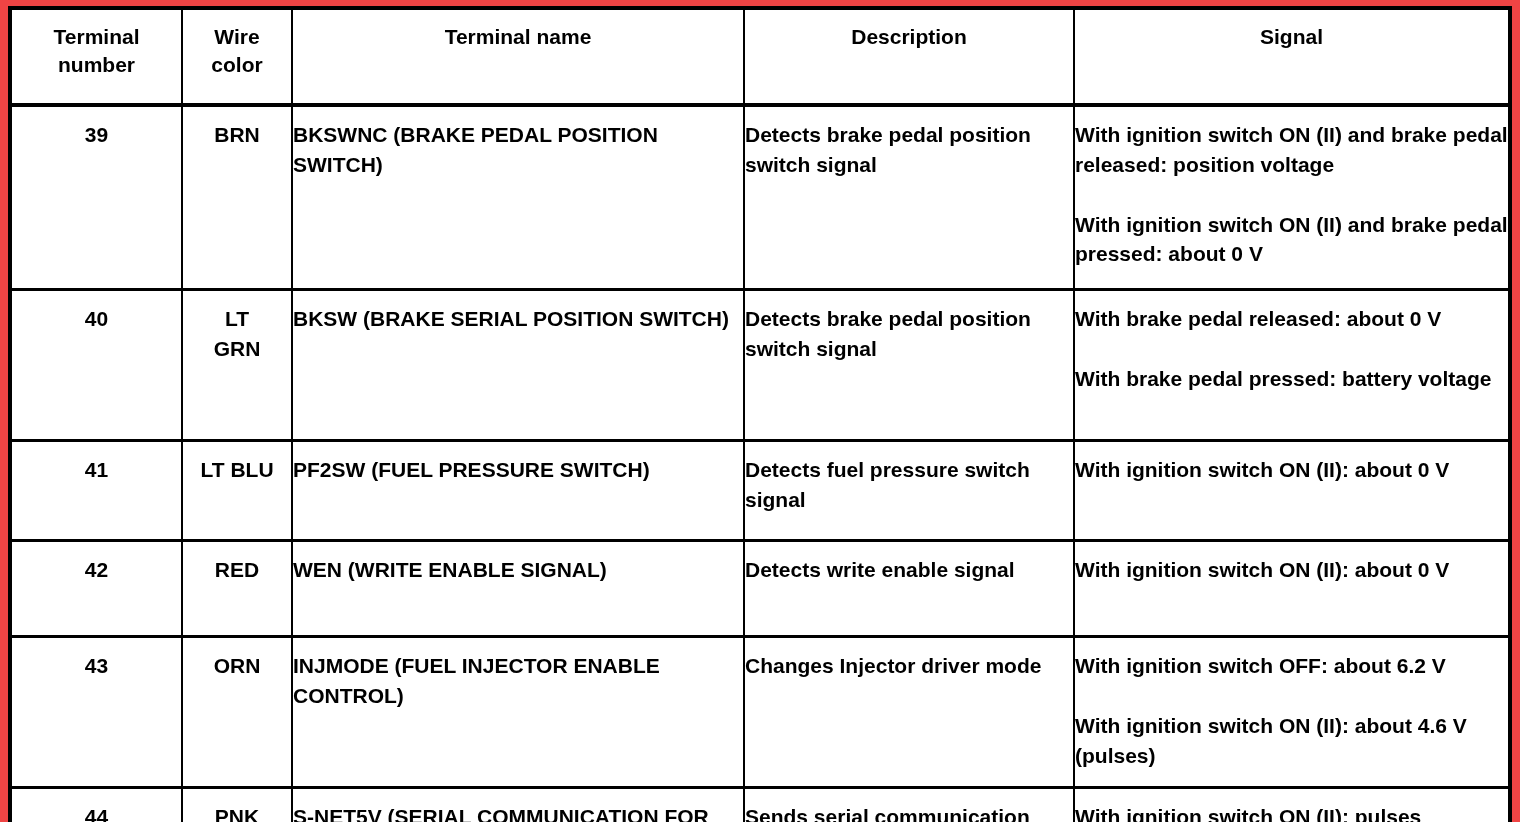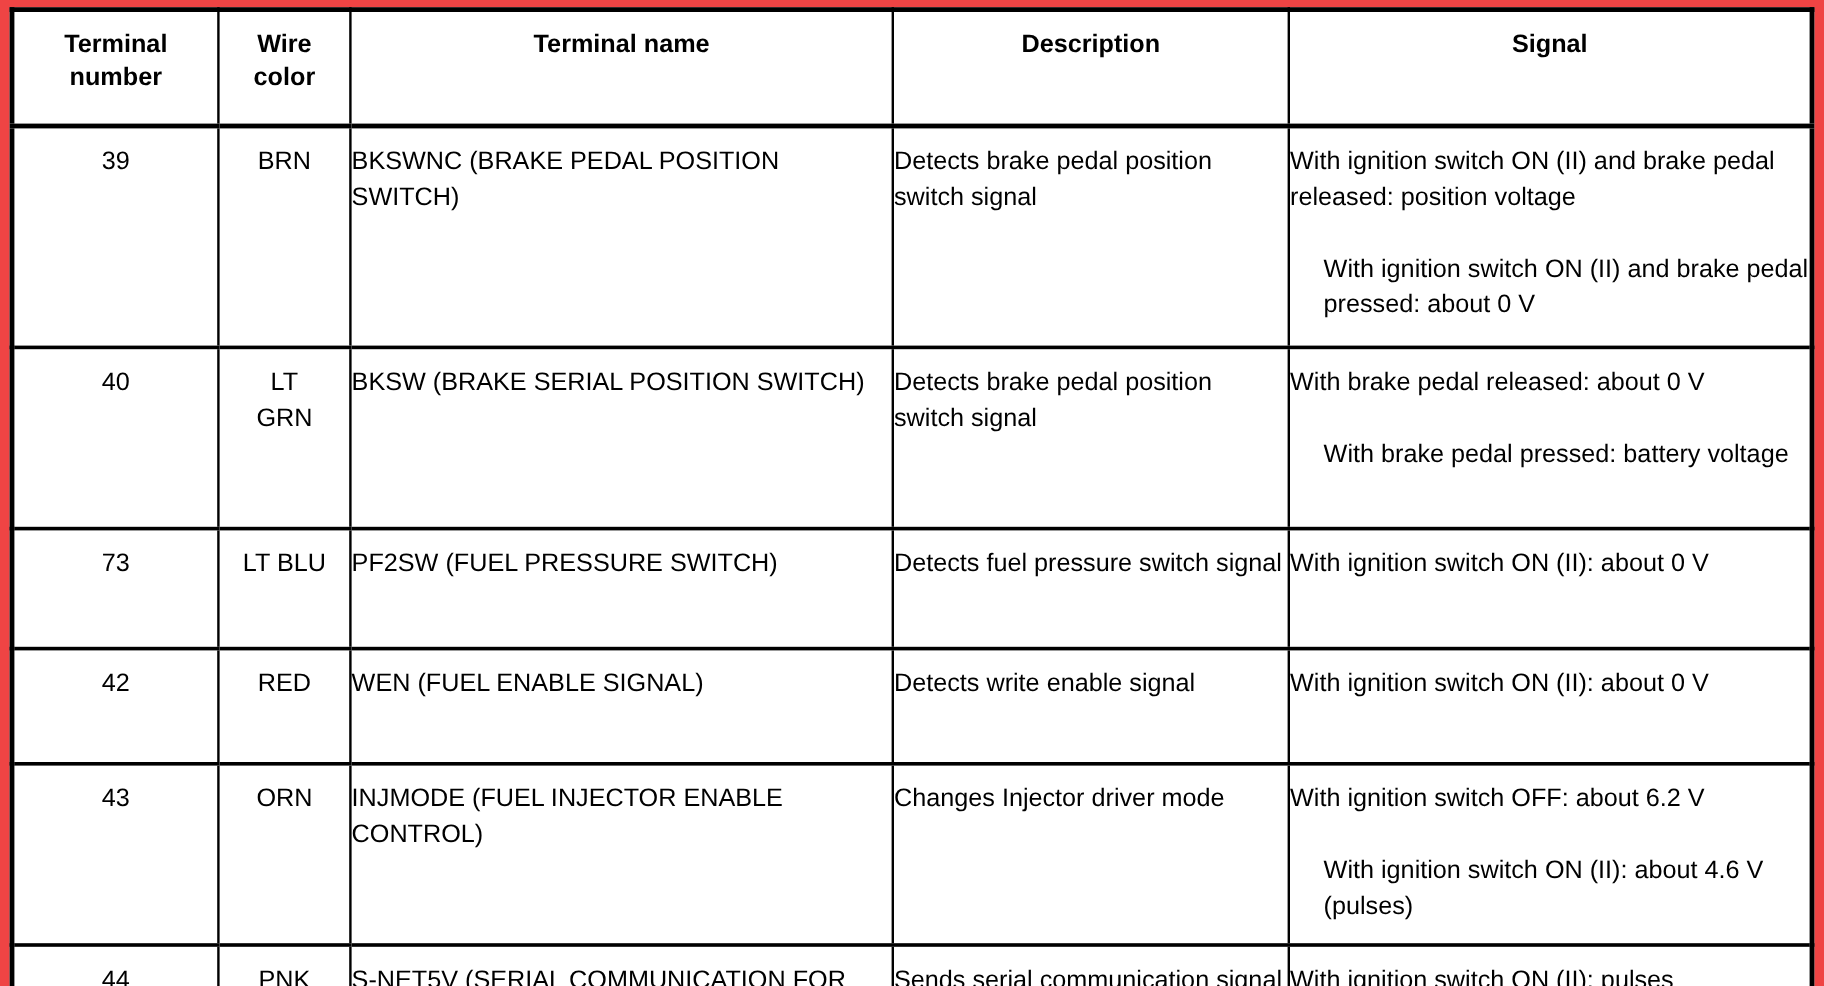--- a/index.html
+++ b/index.html
@@ -58,21 +58,21 @@
     font-weight: bold;
     font-size: 21px;
     line-height: 1.32;
     padding-top: 13px;
     padding-left: 6px;
     padding-right: 6px;
   }
 
   tbody tr.data-row > td {
     border-bottom: 3px solid #000000;
-    font-weight: normal;
+    font-weight: bold;
     font-size: 21px;
     line-height: 1.42;
     padding-top: 13px;
     padding-bottom: 10px;
   }
   tbody tr.data-row:last-child > td {
     border-bottom: 0;
   }
 
   td.cell-num,
@@ -87,21 +87,20 @@
   td.cell-desc,
   td.cell-signal {
     text-align: left;
     padding-left: 11px;
     padding-right: 8px;
     margin-left: 28px;
   }
 
   .sig-block + .sig-block {
     margin-top: 30px;
-    padding-left: 28px;
   }
 
   
   tr[data-row-index="0"] > td { height: 158px; }
   tr[data-row-index="1"] > td { height: 125px; }
   tr[data-row-index="2"] > td { height: 74px; }
   tr[data-row-index="3"] > td { height: 70px; }
   tr[data-row-index="4"] > td { height: 125px; }
   tr[data-row-index="5"] > td { height: 103px; }
 </style>
@@ -144,32 +143,32 @@
           <td class="cell-wire">LT
 GRN</td>
           <td class="cell-name">BKSW (BRAKE SERIAL POSITION SWITCH)</td>
           <td class="cell-desc">Detects brake pedal position switch signal</td>
           <td class="cell-signal">
             <div class="sig-block">With brake pedal released: about 0 V</div>
             <div class="sig-block">With brake pedal pressed: battery voltage</div>
           </td>
         </tr>
         <tr class="data-row" data-row-index="2">
-          <td class="cell-num">73</td>
+          <td class="cell-num">41</td>
           <td class="cell-wire">LT BLU</td>
           <td class="cell-name">PF2SW (FUEL PRESSURE SWITCH)</td>
           <td class="cell-desc">Detects fuel pressure switch signal</td>
           <td class="cell-signal">
             <div class="sig-block">With ignition switch ON (II): about 0 V</div>
           </td>
         </tr>
         <tr class="data-row" data-row-index="3">
           <td class="cell-num">42</td>
           <td class="cell-wire">RED</td>
-          <td class="cell-name">WEN (FUEL ENABLE SIGNAL)</td>
+          <td class="cell-name">WEN (WRITE ENABLE SIGNAL)</td>
           <td class="cell-desc">Detects write enable signal</td>
           <td class="cell-signal">
             <div class="sig-block">With ignition switch ON (II): about 0 V</div>
           </td>
         </tr>
         <tr class="data-row" data-row-index="4">
           <td class="cell-num">43</td>
           <td class="cell-wire">ORN</td>
           <td class="cell-name">INJMODE (FUEL INJECTOR ENABLE CONTROL)</td>
           <td class="cell-desc">Changes Injector driver mode</td>

